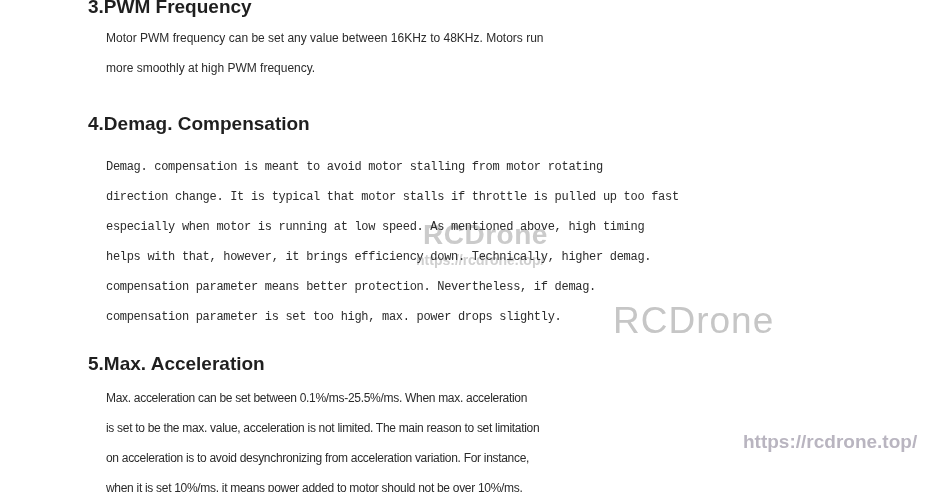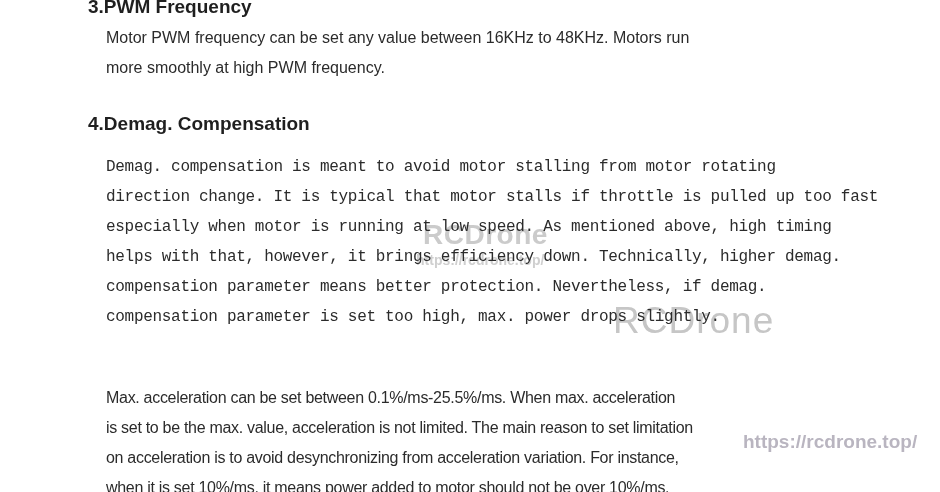--- a/index.html
+++ b/index.html
@@ -19,21 +19,21 @@
     line-height: 24px;
     font-weight: 700;
     color: #1f1f1f;
     white-space: nowrap;
     z-index: 2;
   }
   .section-body {
     position: absolute;
     left: 106px;
     width: 834px;
-    font-size: 16px;
+    font-size: 12px;
     line-height: 30px;
     white-space: pre-line;
     color: #2b2b2b;
     z-index: 2;
   }
   .condensed { letter-spacing: -0.3px; }
   #heading-3 { top: -5px; }
   #body-3    { top: 23px; }
   #heading-4 { top: 112px; }
   #body-4    { top: 152px; font-family: Liberation Mono, monospace; }
@@ -82,18 +82,19 @@
 more smoothly at high PWM frequency.</div>
 
   <div class="section-heading" id="heading-4">4.Demag. Compensation</div>
   <div class="section-body condensed" id="body-4">Demag. compensation is meant to avoid motor stalling from motor rotating
 direction change. It is typical that motor stalls if throttle is pulled up too fast
 especially when motor is running at low speed. As mentioned above, high timing
 helps with that, however, it brings efficiency down. Technically, higher demag.
 compensation parameter means better protection. Nevertheless, if demag.
 compensation parameter is set too high, max. power drops slightly.</div>
 
+  <div class="section-heading" id="heading-5">5.Max. Acceleration</div>
   <div class="section-body condensed" id="body-5">Max. acceleration can be set between 0.1%/ms-25.5%/ms. When max. acceleration
 is set to be the max. value, acceleration is not limited. The main reason to set limitation
 on acceleration is to avoid desynchronizing from acceleration variation. For instance,
 when it is set 10%/ms, it means power added to motor should not be over 10%/ms.</div>
 
 </div>
 
 </body></html>

